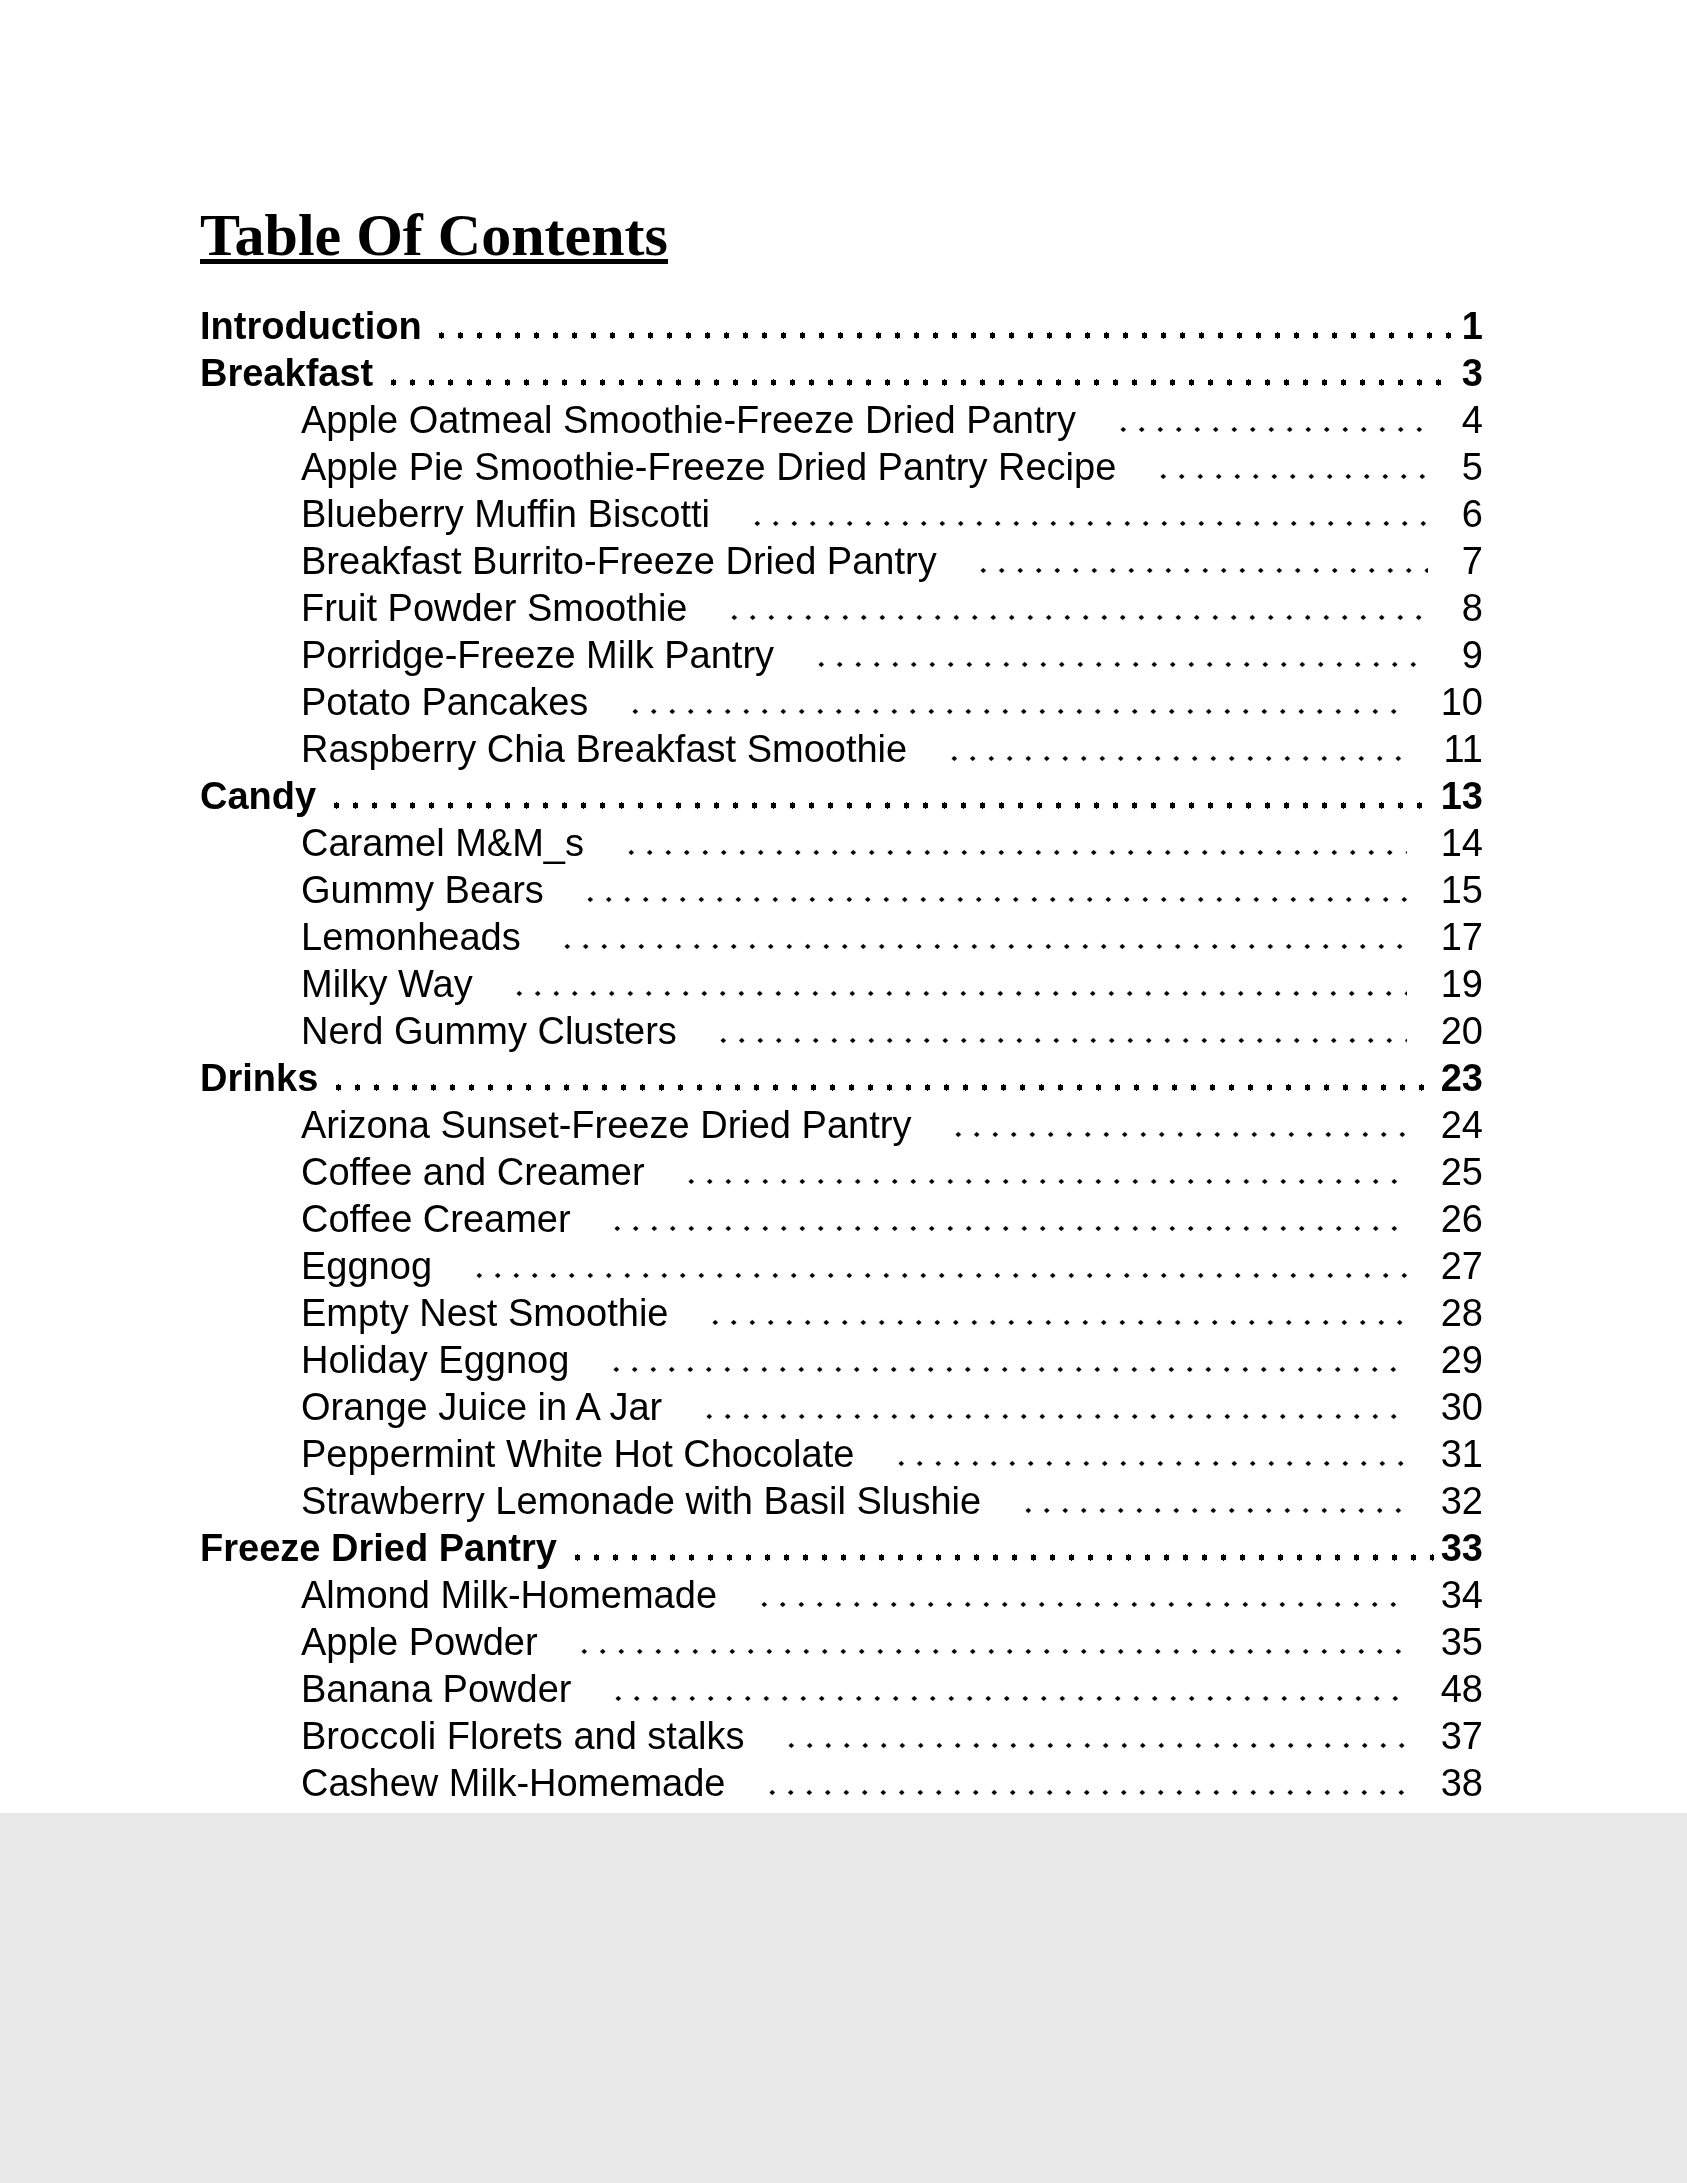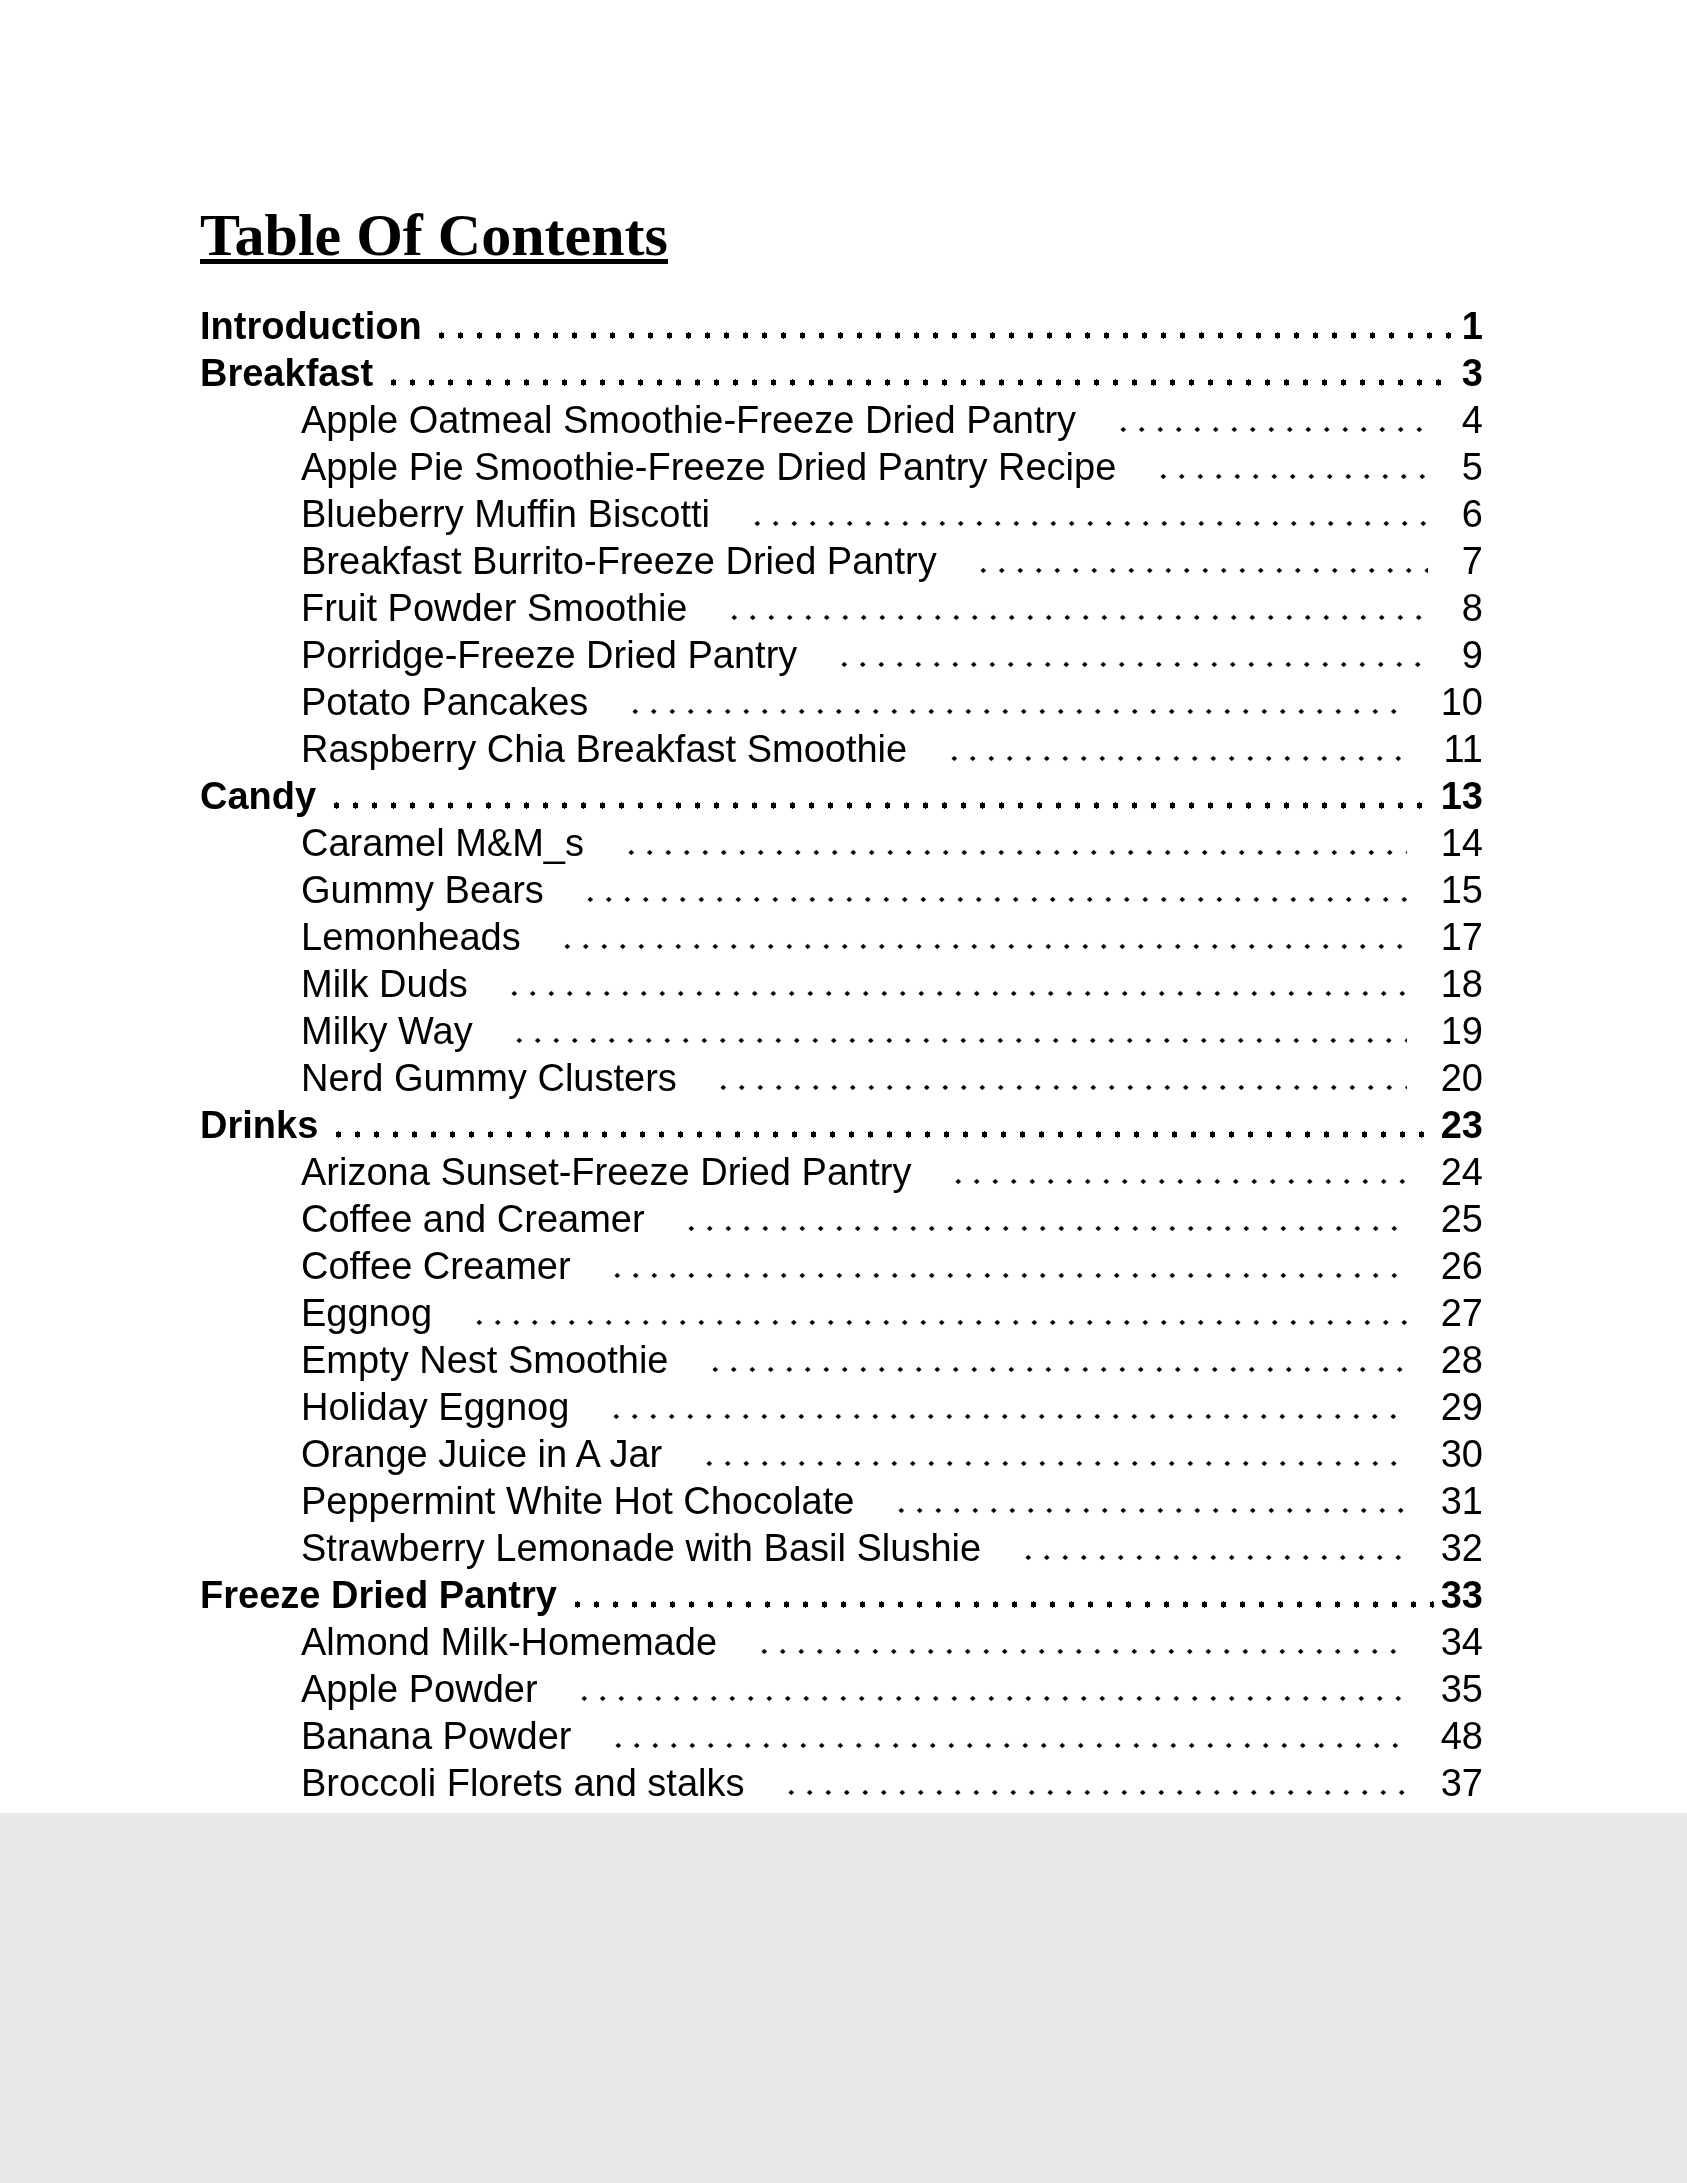--- a/index.html
+++ b/index.html
@@ -100,21 +100,21 @@
       <span class="label">Breakfast Burrito-Freeze Dried Pantry</span>
       <span class="dots"></span>
       <span class="num">7</span>
     </div>
       <div class="row sub">
       <span class="label">Fruit Powder Smoothie</span>
       <span class="dots"></span>
       <span class="num">8</span>
     </div>
       <div class="row sub">
-      <span class="label">Porridge-Freeze Dried Pantry</span>
+      <span class="label">Porridge-Freeze Milk Pantry</span>
       <span class="dots"></span>
       <span class="num">9</span>
     </div>
       <div class="row sub">
       <span class="label">Potato Pancakes</span>
       <span class="dots"></span>
       <span class="num">10</span>
     </div>
       <div class="row sub">
       <span class="label">Raspberry Chia Breakfast Smoothie</span>
@@ -135,25 +135,20 @@
       <span class="label">Gummy Bears</span>
       <span class="dots"></span>
       <span class="num">15</span>
     </div>
       <div class="row sub">
       <span class="label">Lemonheads</span>
       <span class="dots"></span>
       <span class="num">17</span>
     </div>
       <div class="row sub">
-      <span class="label">Milk Duds</span>
-      <span class="dots"></span>
-      <span class="num">18</span>
-    </div>
-      <div class="row sub">
       <span class="label">Milky Way</span>
       <span class="dots"></span>
       <span class="num">19</span>
     </div>
       <div class="row sub">
       <span class="label">Nerd Gummy Clusters</span>
       <span class="dots"></span>
       <span class="num">20</span>
     </div>
       <div class="row b">

